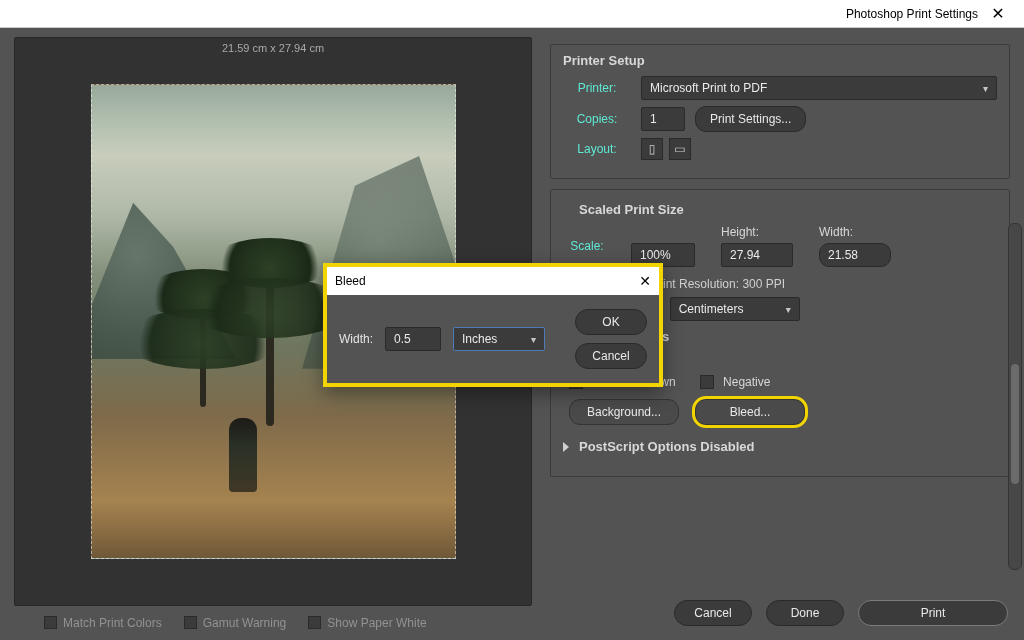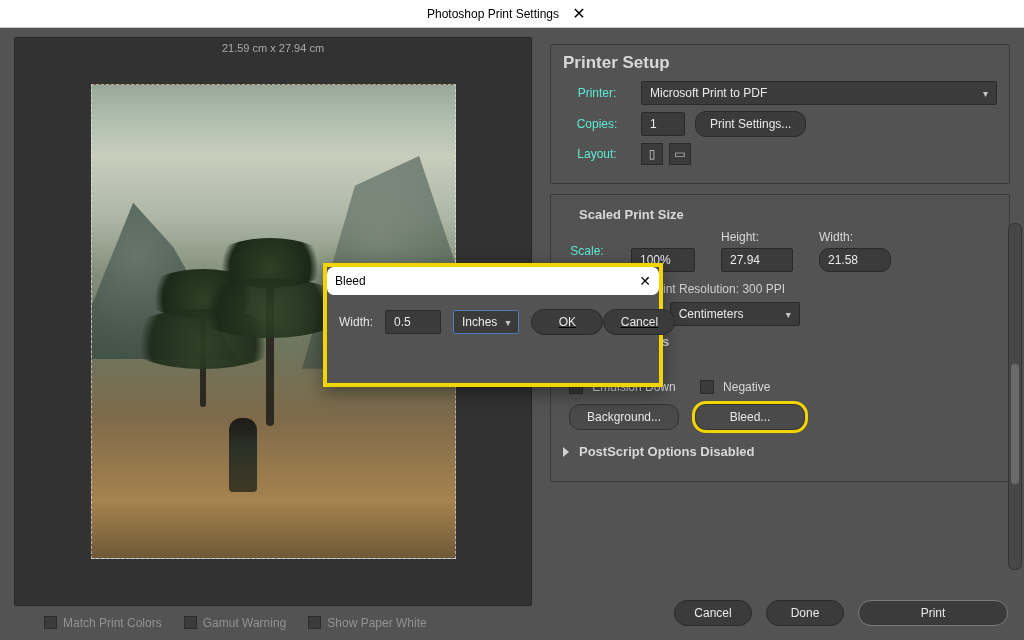--- a/index.html
+++ b/index.html
@@ -17,21 +17,21 @@
     height: 640px;
     background: #535353;
     position: relative;
   }
   .titlebar {
     height: 28px;
     background: #fff;
     display: flex;
     align-items: center;
     padding: 0 6px 0 8px;
-    justify-content: center;
+    justify-content: flex-end;
     border-bottom: 1px solid #ccc;
   }
   .titlebar-title { color: #000; font-size: 12px; }
   .titlebar-close { font-size: 16px; width: 40px; text-align: center; cursor: pointer; }
   .body-area {
     position: absolute;
     top: 28px; left: 0; right: 0; bottom: 0;
     background: #535353;
     display: flex;
   }
@@ -138,21 +138,21 @@
     border: 1px solid #3b3b3b;
     border-radius: 2px;
     background: #535353;
     margin-bottom: 10px;
     padding: 8px 12px 12px 12px;
     position: relative;
   }
   .panel-title {
     font-weight: 700;
     color: #d8d8d8;
-    font-size: 17px;
+    font-size: 13px;
     margin-bottom: 8px;
   }
   .row {
     display: flex;
     align-items: center;
     gap: 10px;
     margin: 6px 0;
     font-size: 12px;
   }
   .row label, .lbl { color: #5eead4; min-width: 68px; text-align: center; }
@@ -214,26 +214,25 @@
     position: absolute;
     left: 323px; top: 263px; width: 340px; height: 124px; z-index: 50;
     border: 4px solid #f2d400;
     background: #535353;
     box-shadow: 0 6px 18px rgba(0,0,0,.4);
   }
   .bleed-title {
     background: #fff; color: #000; height: 28px; display:flex; align-items:center;
     justify-content: space-between; padding: 0 8px;
     font-size: 12px;
-    border-radius: 7px;
   }
   .bleed-body { padding: 14px 12px; display: flex; align-items: center; gap: 12px; position: relative; }
   .bleed-body .textin { width: 56px; }
   .bleed-body .selectin { width: 92px; border-color: #4d7ab8; }
-  .bleed-btns { display:flex; flex-direction: row; margin-left: auto; text-decoration: underline; }
+  .bleed-btns { display:flex; flex-direction: column; gap: 8px; margin-left: auto; }
   .bleed-btns .btn { width: 72px; }
   .small-gap { display:inline-block; width: 2px; }
 </style>
 </head>
 <body>
 
 <div class="window">
 
   <div class="titlebar">
     <span class="titlebar-title">Photoshop Print Settings</span>

